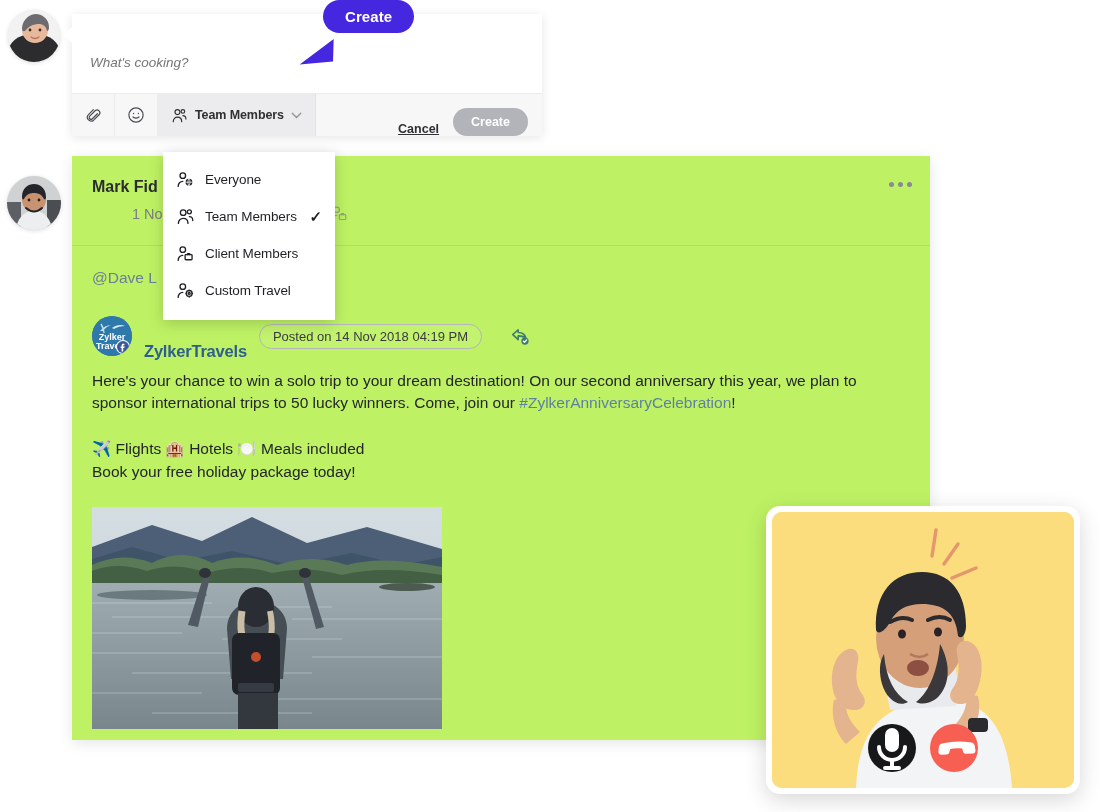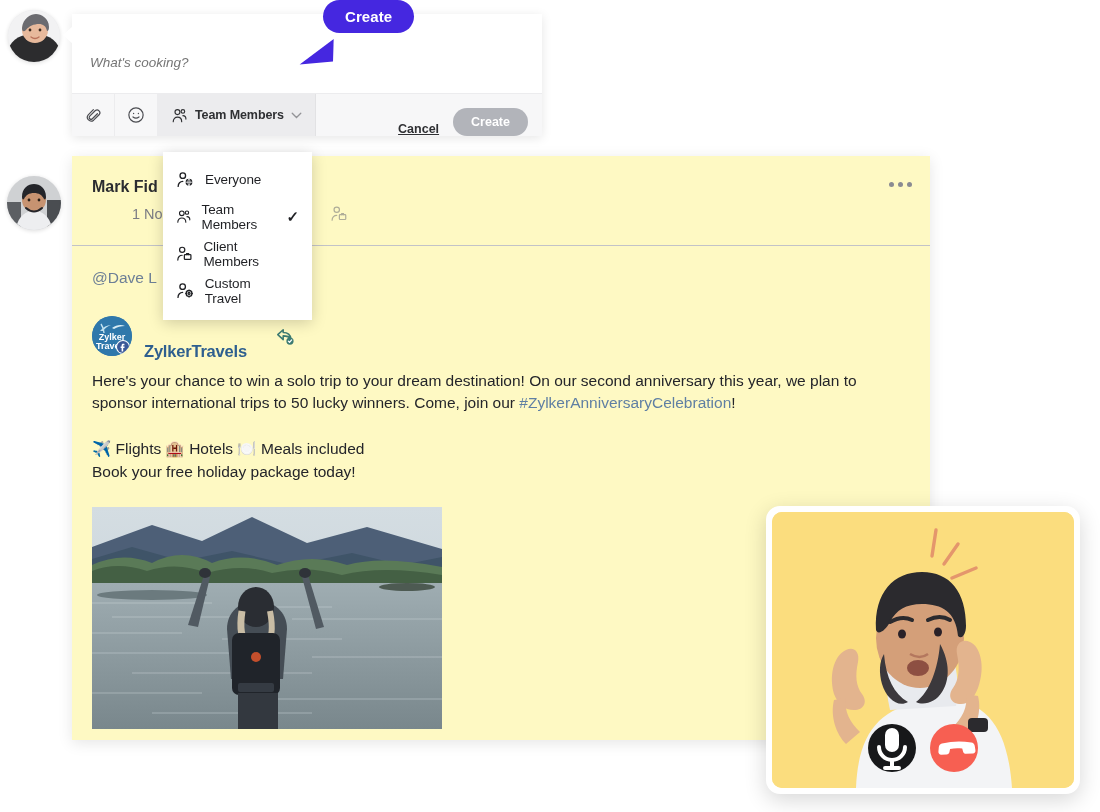--- a/index.html
+++ b/index.html
@@ -89,21 +89,21 @@
     width: 0; height: 0; z-index: 19;
     border-top: 0 solid transparent;
     transform: rotate(12deg);
   }
   #create-arrow svg { display: block; }
 
   
   #post-card {
     position: absolute; left: 72px; top: 156px;
     width: 858px; height: 584px;
-    background: #fef9c3;
+    background: #bef264;
     box-shadow: 0 3px 14px rgba(0,0,0,.10);
   }
   #post-header { position: relative; height: 90px; border-bottom: 1px solid #c2c3c8; }
   #post-author {
     position: absolute; left: 20px; top: 22px;
     font-size: 16px; font-weight: 700; color: #2b2c30;
   }
   #post-date {
     position: absolute; left: 20px; top: 50px;
     font-size: 14.5px; color: #7b7c84; margin-left: 40px;
@@ -151,21 +151,21 @@
   #shared-meta { margin-top: 22px; font-size: 15.5px; line-height: 1.5; color: #24252a; }
   #shared-photo {
     margin-top: 24px; width: 350px; height: 222px;
     overflow: hidden; background: #8d97a0;
   }
   #shared-photo svg { display: block; width: 100%; height: 100%; }
 
   
   #scope-menu {
     position: absolute; left: 163px; top: 152px;
-    width: 149px; background: #ffffff;
+    width: 172px; background: #ffffff;
     box-shadow: 0 3px 14px rgba(0,0,0,.18);
     padding: 9px 0 11px 0; z-index: 30;
   }
   .menu-item {
     display: flex; align-items: center; gap: 10px;
     height: 37px; padding: 0 13px; cursor: pointer;
     position: relative;
   }
   .menu-item .mi-label { font-size: 13.5px; color: #1f2024; letter-spacing: -.1px; }
   .menu-item .mi-check {
@@ -313,20 +313,21 @@
             <text x="20" y="24" font-family="Liberation Sans, sans-serif" font-size="9" font-weight="700" fill="#ffffff" text-anchor="middle">Zylker</text>
             <text x="17" y="33" font-family="Liberation Sans, sans-serif" font-size="9" font-weight="700" fill="#ffffff" text-anchor="middle">Travel</text>
             <circle cx="31" cy="31" r="7" fill="#ffffff"></circle>
             <circle cx="31" cy="31" r="6" fill="#3b5998"></circle>
             <path d="M32.3 27.8h-1.2c-.9 0-1.5.6-1.5 1.6v1h-1v1.5h1v3.6h1.6v-3.6h1.2l.2-1.5h-1.4v-.8c0-.3.1-.4.4-.4h1z" fill="#fff"></path>
           </svg>
         </div>
 
         <span id="brand-name">ZylkerTravels</span>
 
+        <span id="posted-pill">Posted on 14 Nov 2018 04:19 PM</span>
 
         <span id="post-share-icon">
           <svg width="20" height="19" viewBox="0 0 22 21" fill="none" stroke="#3c7b72" stroke-width="1.7" stroke-linejoin="round">
             <path d="M3 8.5l6-5.5v3c5 0 8 2.6 8.5 7-1.6-2.2-4-3.2-8.5-3.2V14z"></path>
             <circle cx="16.5" cy="15.5" r="4" fill="#3c7b72" stroke="none"></circle>
             <path d="M14.7 15.6l1.3 1.3 2.4-2.6" stroke="#ffffff" stroke-width="1.4" stroke-linecap="round"></path>
           </svg>
         </span>
       </div>
 

